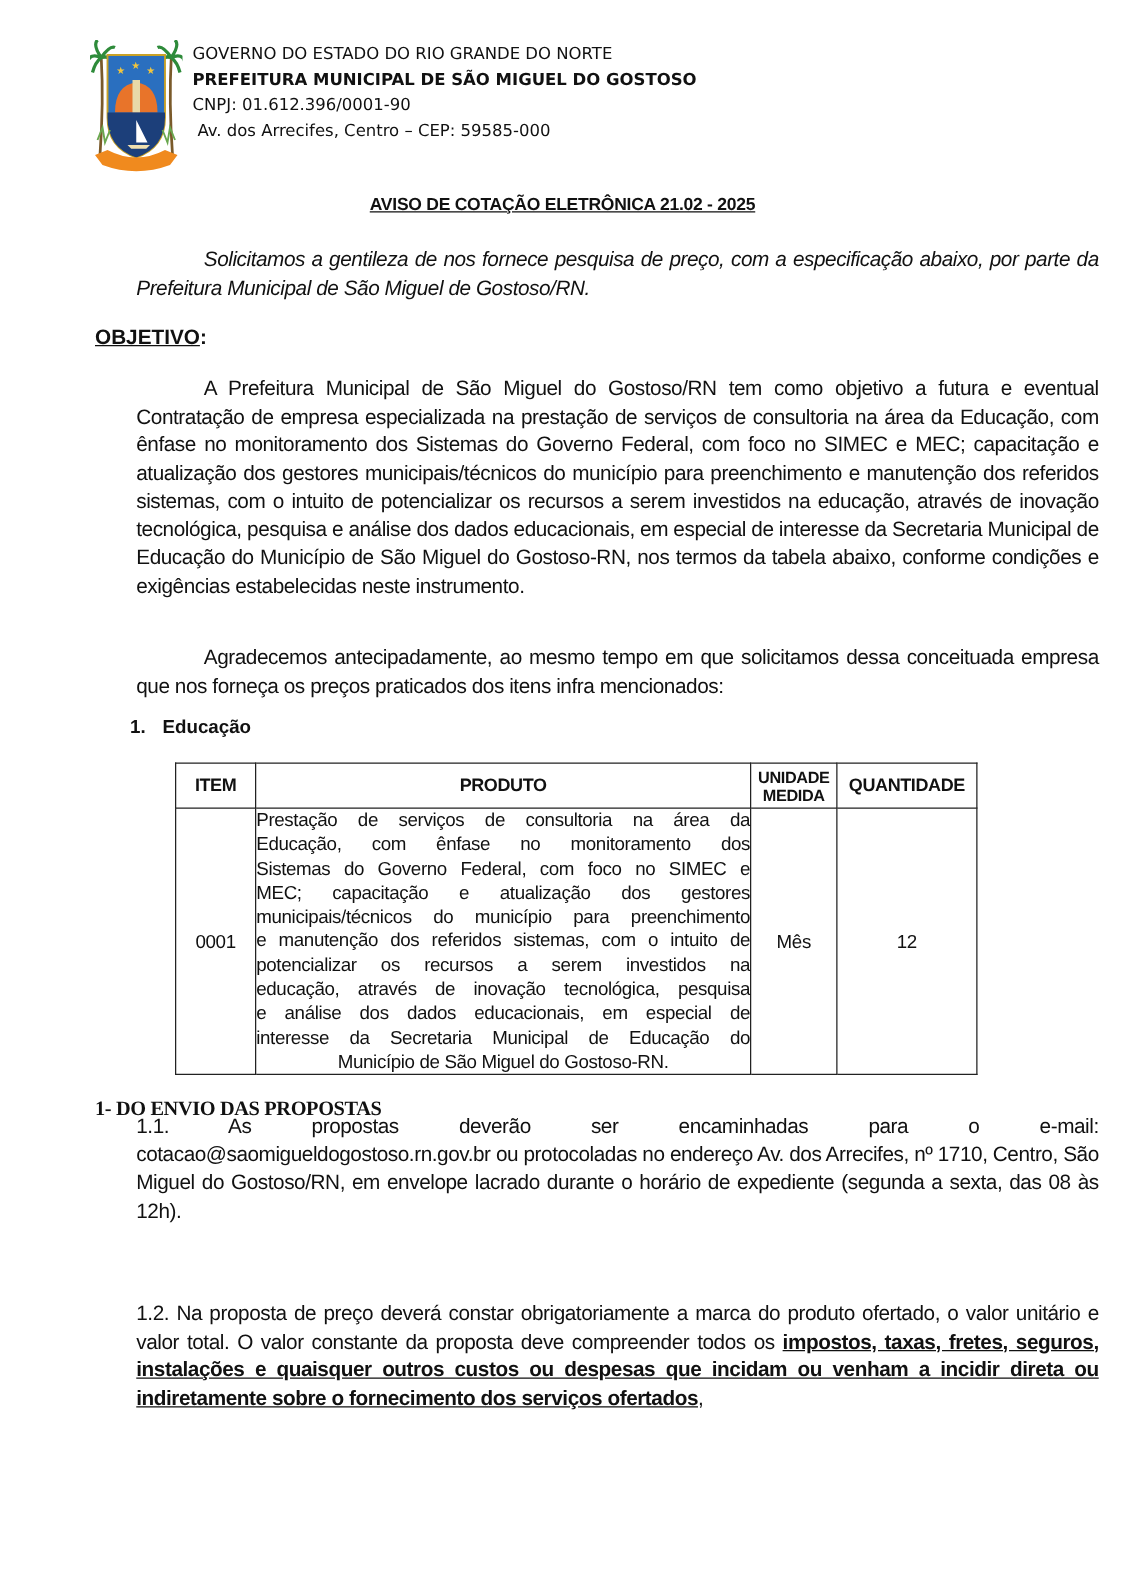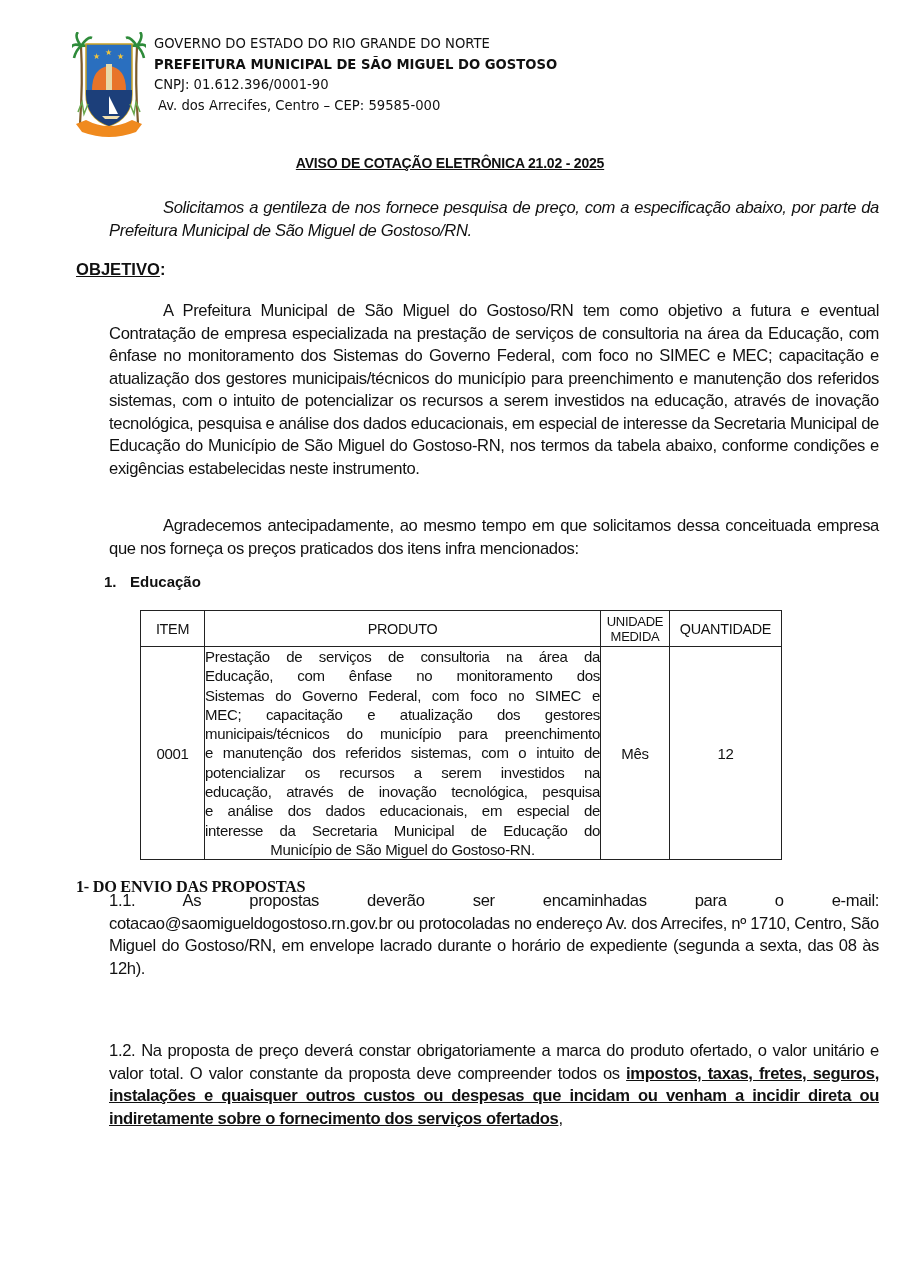--- a/index.html
+++ b/index.html
@@ -21,21 +21,21 @@
   .intro { top: 197px; font-style: italic; }
   .objective-h { position: absolute; left: 76px; top: 260px; font-weight: bold; }
   .objective-h u { text-decoration: underline; }
   .objective { top: 300px; }
   .thanks { top: 515px; }
   .desc-h { position: absolute; left: 104px; top: 573px; font-weight: bold; font-size: 15px; }
   .desc-h .num { display: inline-block; width: 26px; }
 
   table.items { position: absolute; left: 140px; top: 610px; border-collapse: collapse; font-family: "Liberation Sans", sans-serif; font-size: 15px; letter-spacing: -0.3px; }
   table.items th, table.items td { border: 1px solid #222; padding: 0; text-align: center; }
-  table.items th { font-weight: normal; height: 35px; font-size: 14.4px; text-align: center; }
+  table.items th { font-weight: bold; height: 35px; font-size: 14.4px; text-align: center; }
   table.items th.unit { font-size: 13px; line-height: 15px; }
   .c-item { width: 63px; text-align: center; }
   .c-prod { width: 395px; margin-left: 16px; }
   .c-unit { width: 68px; text-align: center; }
   .c-qty { width: 111px; text-align: center; }
   td.prod-text { text-align: justify; padding: 1px 0 0 1px; line-height: 19.3px; }
   td.prod-text span { display: block; }
 
   .section-h { position: absolute; left: 76px; top: 877px; font-family: "Liberation Serif", serif; font-weight: bold; font-size: 16.3px; letter-spacing: -0.3px; }
   .p11 { top: 890px; }

